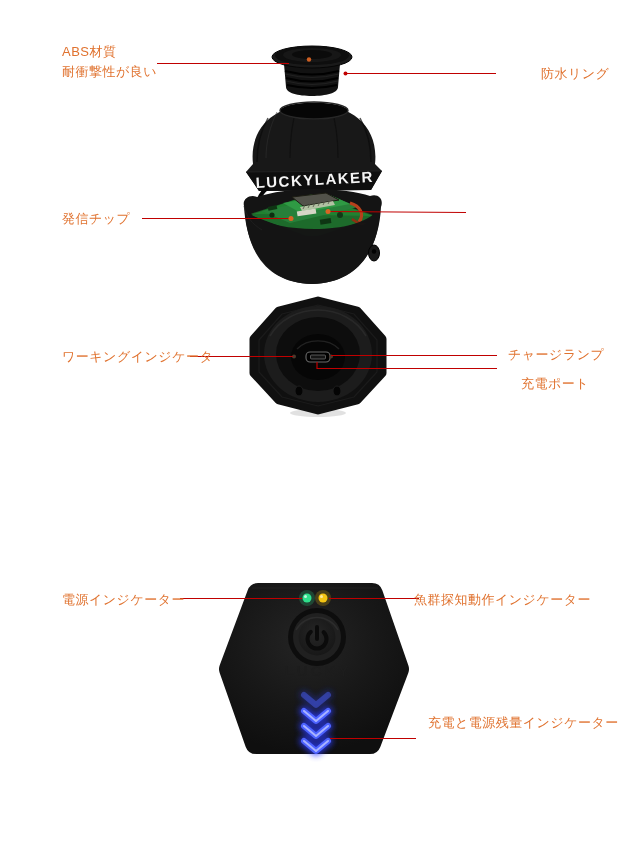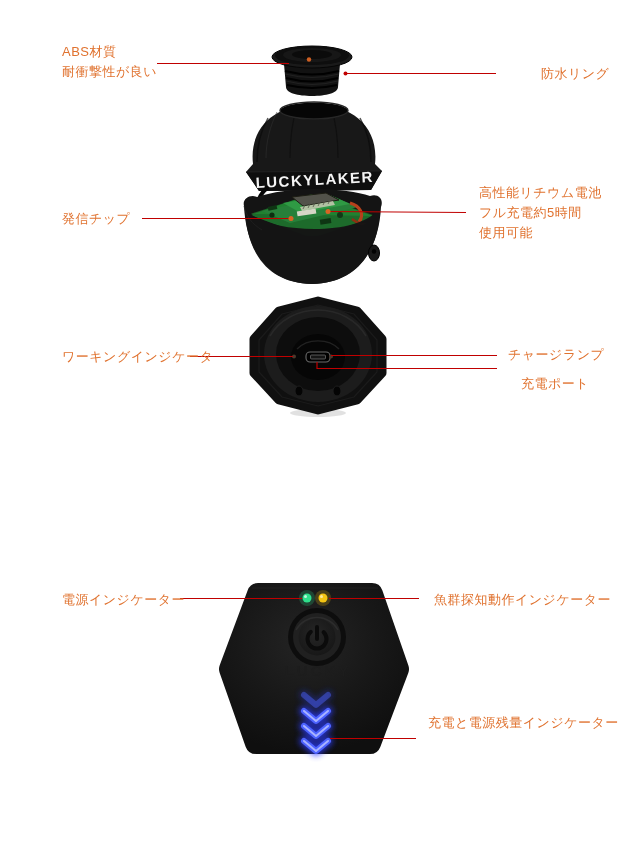--- a/index.html
+++ b/index.html
@@ -169,31 +169,26 @@
 
   <div class="ann" style="left:62px;top:42px;">
     <div>ABS材質</div>
     <div>耐衝撃性が良い</div>
   </div>
 
   <div class="ann" style="left:521px;top:64px;margin-left:20px;">防水リング</div>
 
   <div class="ann" style="left:62px;top:209px;">発信チップ</div>
 
-  <div class="ann" style="left:479px;top:183px;">
-    <div>高性能リチウム電池</div>
-    <div>フル充電約5時間</div>
-    <div>使用可能</div>
-  </div>
 
   <div class="ann" style="left:62px;top:347px;">ワーキングインジケータ</div>
 
   <div class="ann" style="left:508px;top:345px;">チャージランプ</div>
 
   <div class="ann" style="left:521px;top:361px;margin-top:13px;">充電ポート</div>
 
   <div class="ann" style="left:62px;top:590px;">電源インジケーター</div>
 
-  <div class="ann" style="left:434px;top:590px;">魚群探知動作インジケーター</div>
+  <div class="ann" style="left:414px;top:590px;">魚群探知動作インジケーター</div>
 
   <div class="ann" style="left:428px;top:713px;text-align:center;">充電と電源残量インジケーター</div>
 
 </div>
 
 </body></html>

